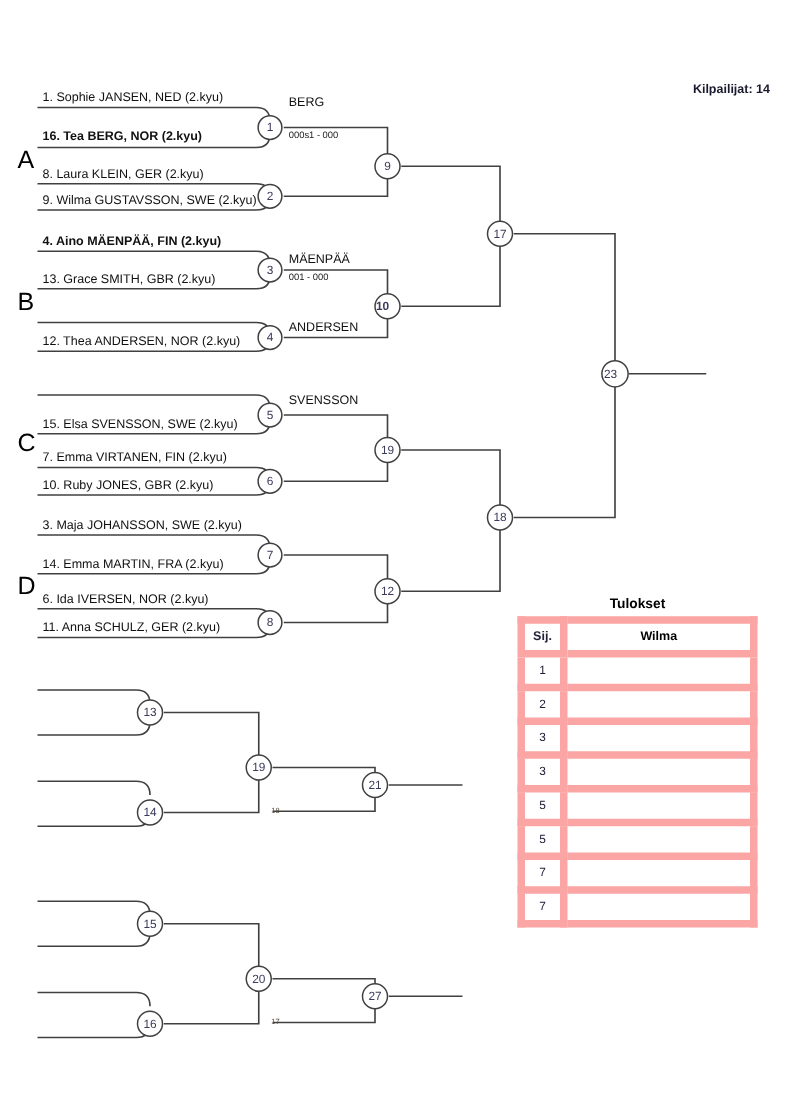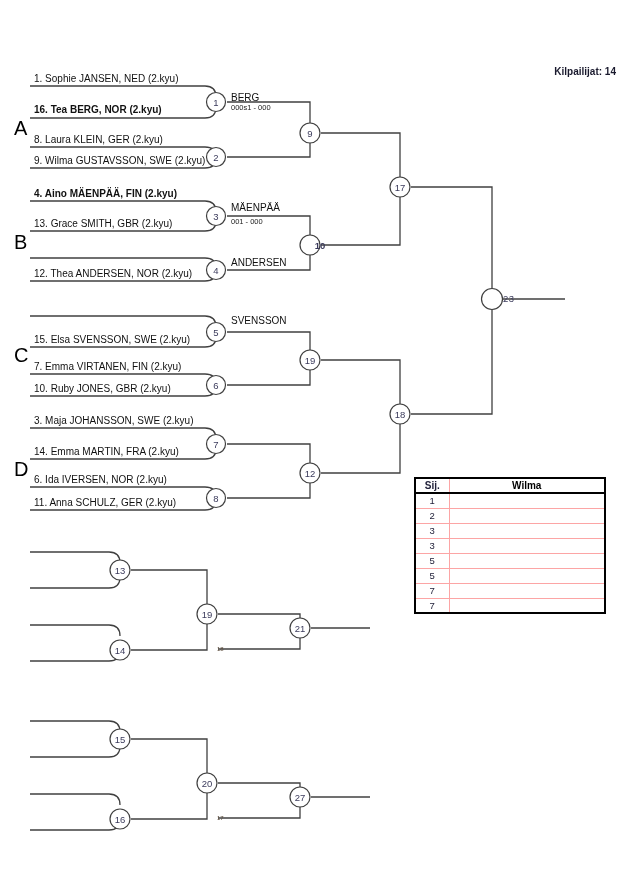--- a/index.html
+++ b/index.html
@@ -101,22 +101,22 @@
     font-weight: bold;
     margin-bottom: 4px;
   }
   table.results {
     border-collapse: collapse;
     width: 192px;
     border: 2px solid #000;
     background: #fff;
   }
   table.results th, table.results td {
-    border: 1px solid #fca5a5;
-    height: 15px;
+    border: 6px solid #fca5a5;
+    height: 27px;
     font-size: 9.5px;
     padding: 0;
   }
   table.results th {
     font-weight: bold;
     font-size: 10px;
     border-bottom: 2px solid #000;
   }
   table.results th.col-rank, table.results td.col-rank {
     width: 34px;
@@ -263,53 +263,54 @@
   <div class="match-circle-label" style="left:206px; top:98px;  width:20px;">1</div>
   <div class="match-circle-label" style="left:206px; top:153px; width:20px;">2</div>
   <div class="match-circle-label" style="left:206px; top:212px; width:20px;">3</div>
   <div class="match-circle-label" style="left:206px; top:266px; width:20px;">4</div>
   <div class="match-circle-label" style="left:206px; top:328px; width:20px;">5</div>
   <div class="match-circle-label" style="left:206px; top:381px; width:20px;">6</div>
   <div class="match-circle-label" style="left:206px; top:440px; width:20px;">7</div>
   <div class="match-circle-label" style="left:206px; top:494px; width:20px;">8</div>
 
   <div class="match-circle-label" style="left:300px; top:129px; width:20px;">9</div>
-  <div class="match-circle-label" style="left:310px; top:241px; width:20px;font-weight:bold;">10</div>
+  <div class="match-circle-label" style="left:296px; top:241px; width:20px;font-weight:bold;">10</div>
   <div class="match-circle-label" style="left:300px; top:356px; width:20px;">19</div>
   <div class="match-circle-label" style="left:300px; top:469px; width:20px;">12</div>
 
   <div class="match-circle-label" style="left:110px; top:566px; width:20px;">13</div>
   <div class="match-circle-label" style="left:110px; top:646px; width:20px;">14</div>
   <div class="match-circle-label" style="left:110px; top:735px; width:20px;">15</div>
   <div class="match-circle-label" style="left:110px; top:815px; width:20px;">16</div>
 
   <div class="match-circle-label" style="left:390px; top:183px; width:20px;">17</div>
   <div class="match-circle-label" style="left:390px; top:410px; width:20px;">18</div>
   <div class="match-circle-label" style="left:197px; top:610px; width:20px;">19</div>
   <div class="match-circle-label" style="left:197px; top:779px; width:20px;">20</div>
   <div class="match-circle-label" style="left:290px; top:624px; width:20px;">21</div>
   <div class="match-circle-label" style="left:290px; top:793px; width:20px;">27</div>
-  <div class="match-circle-label" style="left:496px; top:295px; width:25px;font-family:Liberation Mono, monospace;">23</div>
-
-  <div class="winner-name" style="left:231px; top:93px;text-align:center;">BERG</div>
+  <div class="match-circle-label" style="left:476px; top:295px; width:25px;">23</div>
+
+  <div class="winner-name" style="left:231px; top:78px;text-align:center;">BERG</div>
   <div class="winner-score" style="left:231px; top:104px;">000s1 - 000</div>
 
   <div class="winner-name" style="left:231px; top:203px;">MÄENPÄÄ</div>
   <div class="winner-score" style="left:231px; top:218px;">001 - 000</div>
 
   <div class="winner-name" style="left:231px; top:258px;">ANDERSEN</div>
   <div class="winner-score" style="left:231px; top:273px;"></div>
 
   <div class="winner-name" style="left:231px; top:316px;">SVENSSON</div>
   <div class="winner-score" style="left:231px; top:331px;"></div>
 
   <div class="tiny-ref" style="left:217px; top:646px;">18</div>
   <div class="tiny-ref" style="left:217px; top:815px;">17</div>
 
   <div id="results-wrap">
+    <div id="results-title">Tulokset</div>
     <table class="results">
       <thead>
         <tr>
           <th class="col-rank">Sij.</th>
           <th class="col-name">Wilma</th>
         </tr>
       </thead>
       <tbody>
         <tr>
             <td class="col-rank">1</td>

